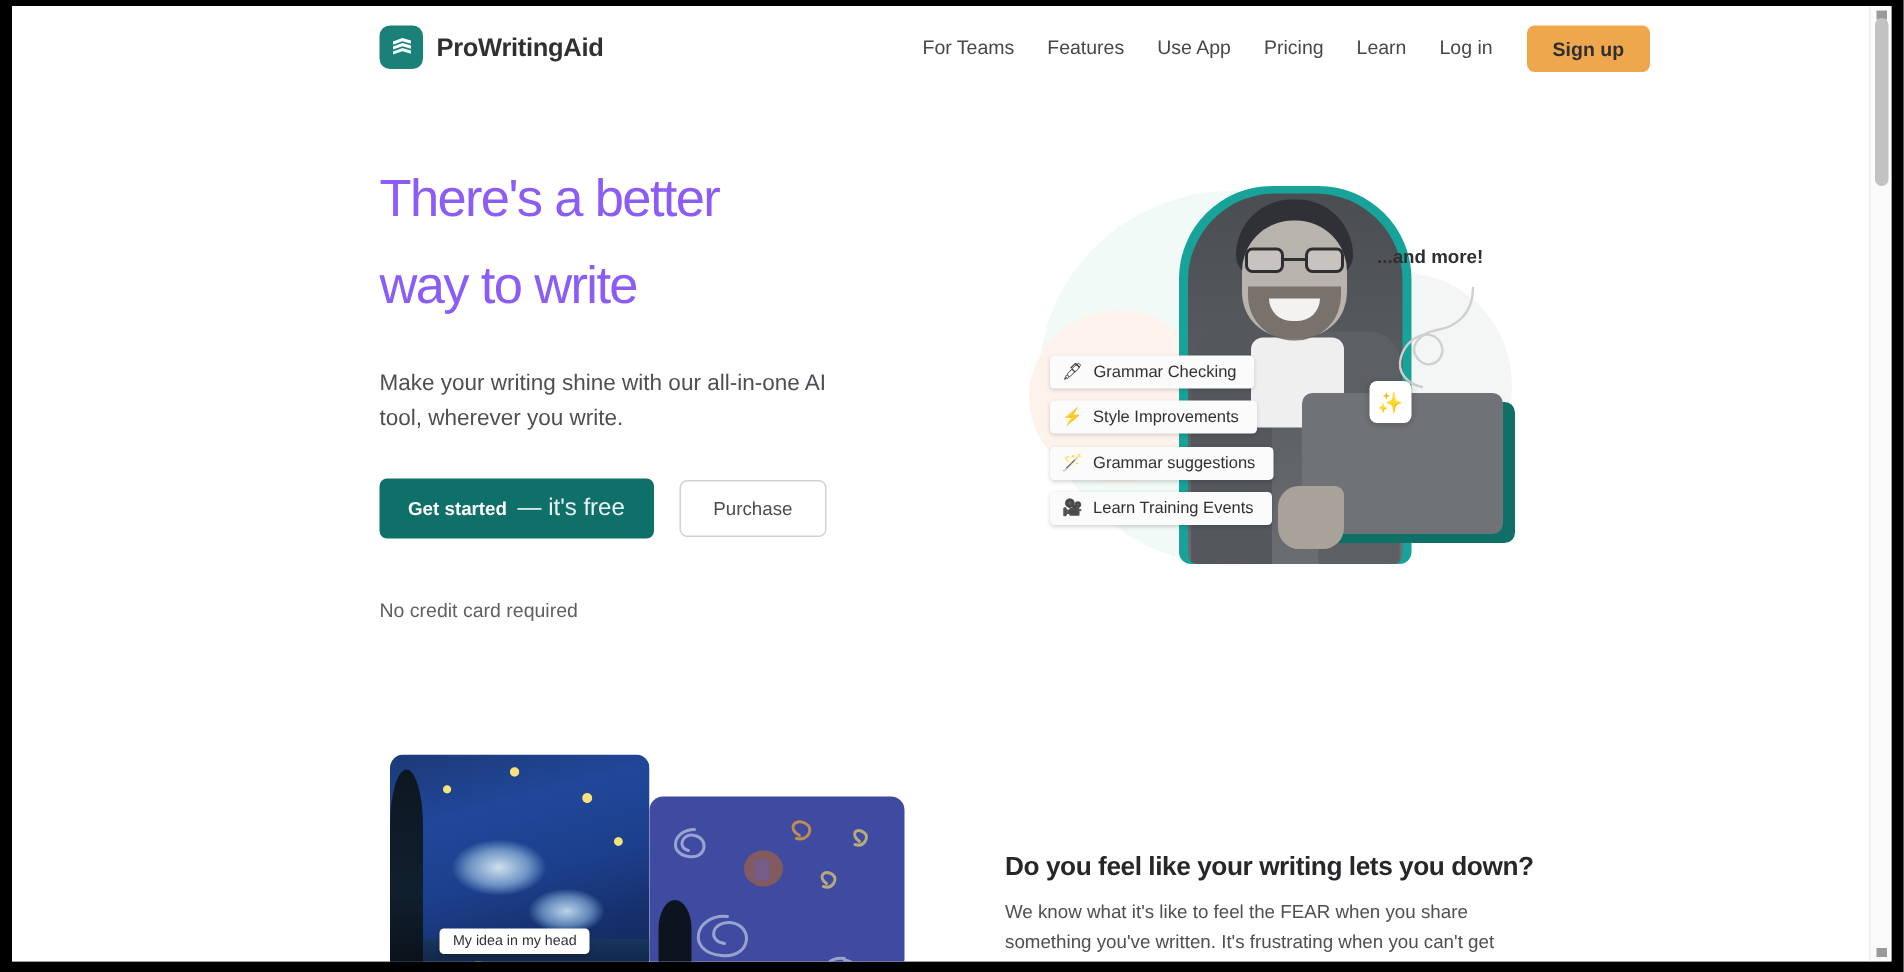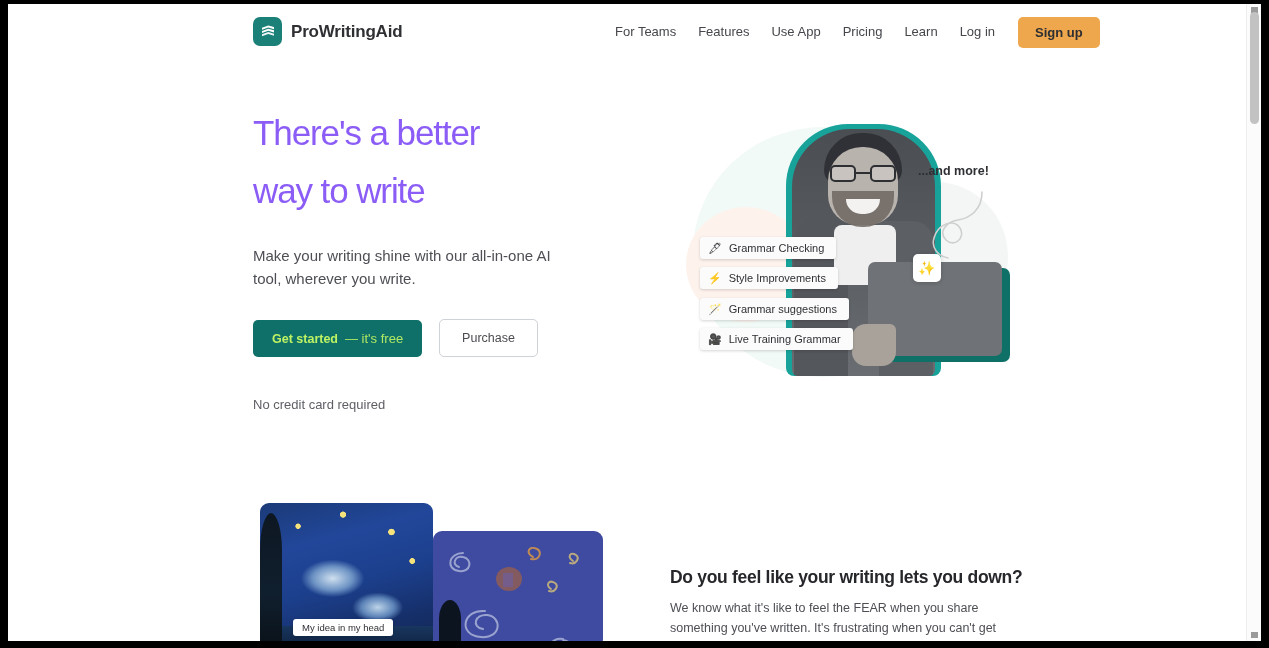--- a/index.html
+++ b/index.html
@@ -91,28 +91,28 @@
   h1.hero-title {
     font-size:35px; line-height:58px; font-weight:normal;
     color:#8b5cf6; letter-spacing:-1.1px;
   }
   p.hero-sub {
     margin-top:24px;
     font-size:15px; line-height:23px; color:#4d4f55; width:330px;
   }
   .cta-row { margin-top:29px; display:flex; align-items:center; gap:17px; }
   .btn-primary {
-    background:#0e7068; color:#bef264;
+    background:#0e7068; color:#ffffff;
     border:none; border-radius:5px;
     padding:11px 19px; font-size:12.5px; cursor:pointer;
     font-family:"Liberation Sans", sans-serif;
     display:inline-flex; align-items:baseline; gap:7px;
   }
   .btn-primary .lead { font-weight:bold; }
-  .btn-primary .tail { font-weight:normal; opacity:.92; font-size:13px; }
+  .btn-primary .tail { font-weight:normal; opacity:.92; font-size:16px; }
   .btn-outline {
     background:#ffffff; color:#4a4c51;
     border:1px solid #cfd2d6; border-radius:5px;
     padding:11px 22px; font-size:12.5px; cursor:pointer;
     font-family:"Liberation Sans", sans-serif;
   }
   .nocard { margin-top:40px; font-size:13px; color:#5d5f65; }
 
   
   .hero-art { position:absolute; left:660px; top:108px; width:360px; height:290px; }
@@ -372,21 +372,21 @@
         <div class="feat-card feat-2">
           <span class="fc-icon">⚡</span>
           <span>Style Improvements</span>
         </div>
         <div class="feat-card feat-3">
           <span class="fc-icon">🪄</span>
           <span>Grammar suggestions</span>
         </div>
         <div class="feat-card feat-4">
           <span class="fc-icon">🎥</span>
-          <span>Live Training Grammar</span>
+          <span>Learn Training Events</span>
         </div>
 
         <div class="and-more">...and more!</div>
         <svg class="squiggle" width="70" height="72" viewBox="0 0 70 72">
           <path d="M62 2 C62 20, 50 28, 38 30 C26 32, 18 42, 26 50 C34 58, 46 48, 40 38 C34 28, 18 34, 14 48 C11 58, 18 66, 28 68" fill="none" stroke="#cfcfcf" stroke-width="1.6" stroke-linecap="round"></path>
         </svg>
 
         <div class="sparkle-badge">
           <span>✨</span>
         </div>

